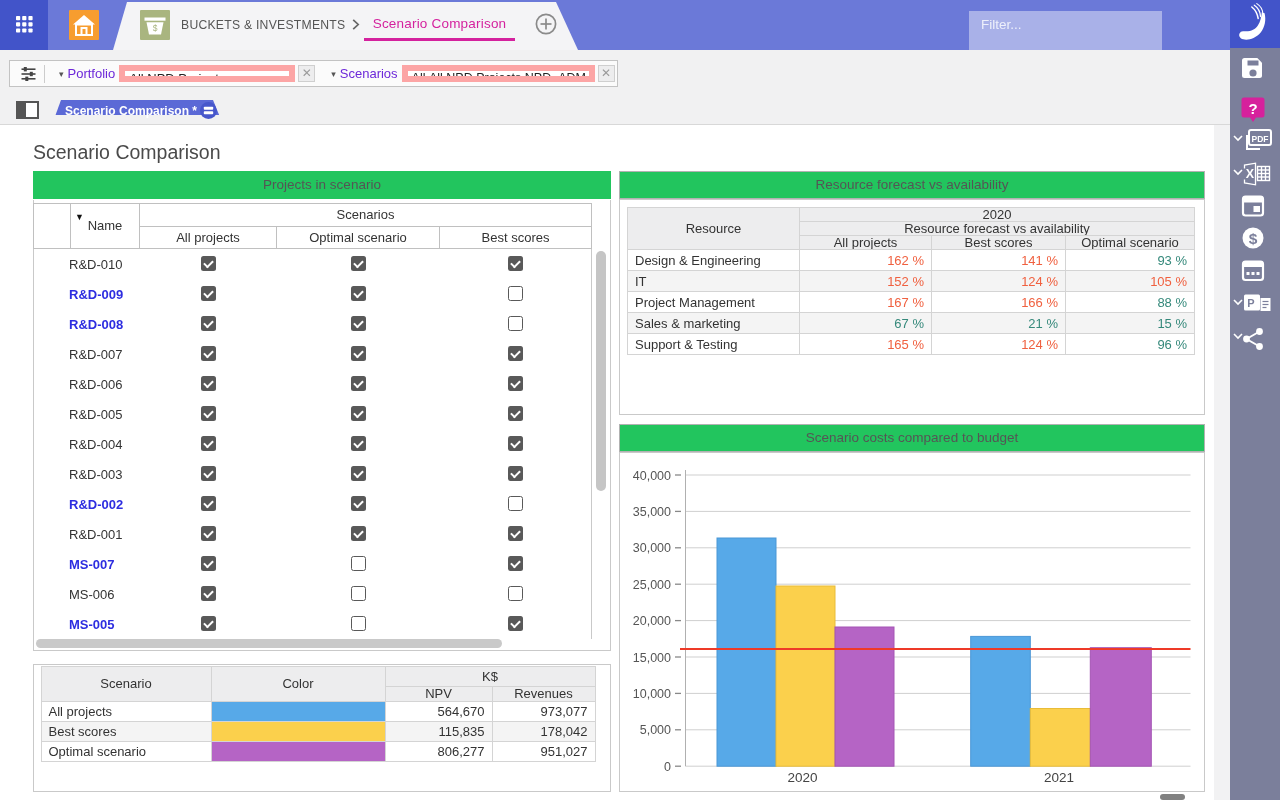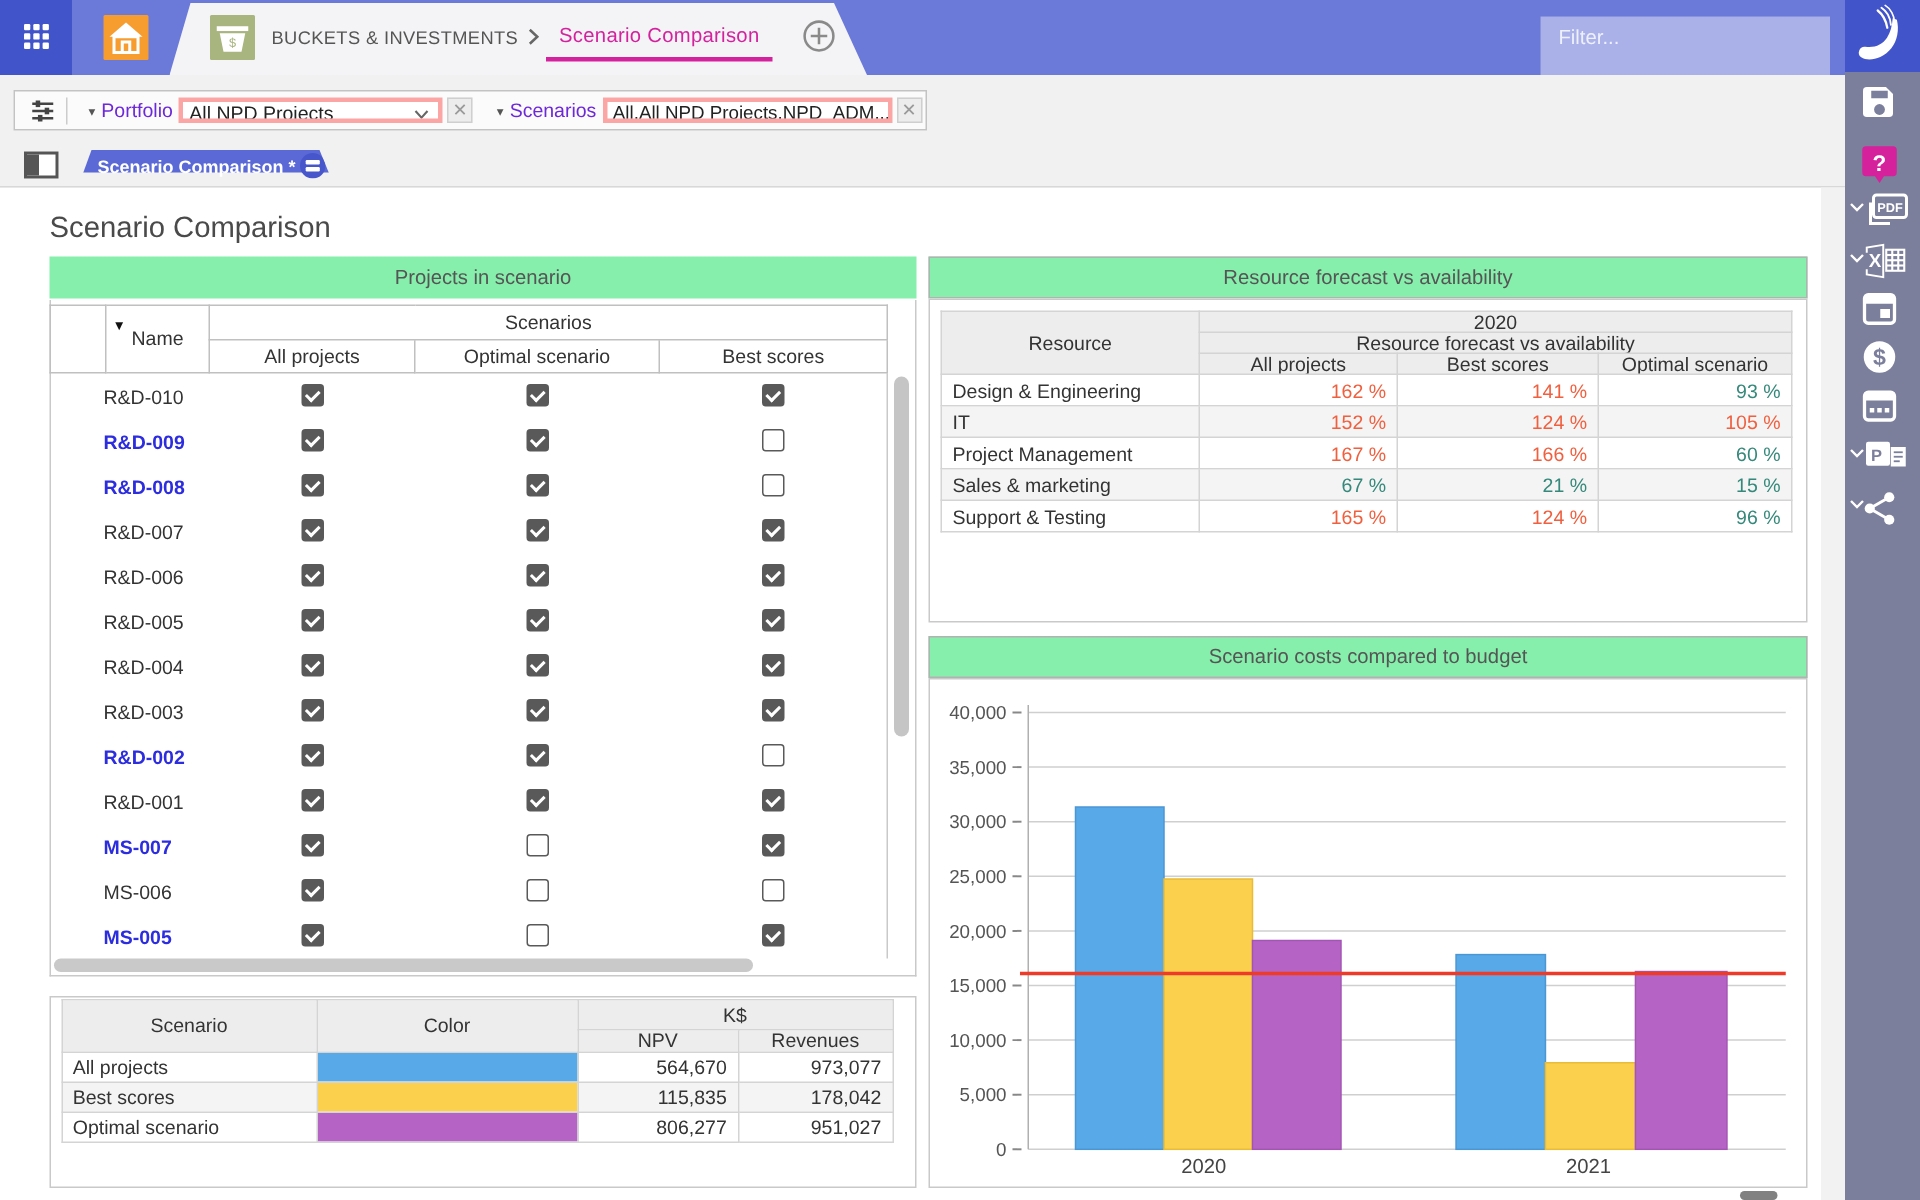--- a/index.html
+++ b/index.html
@@ -9,38 +9,38 @@
 #topbar { position:absolute; left:0; top:0; width:1230px; height:50px; background:#6b79d8; }
 #launcher { position:absolute; left:0; top:0; width:48px; height:50px; background:#4254c9; }
 #hometab { position:absolute; left:69px; top:10px; width:30px; height:30px; background:#f79d2f; border-radius:1px; }
 #whitetab { position:absolute; left:108px; top:2px; width:474px; height:48px; background:#f4f4f6;
   clip-path:polygon(19px 0, 448px 0, 470px 48px, 5px 48px); }
 #buckicon { position:absolute; left:140px; top:10px; width:30px; height:30px; background:#a9b57f; border-radius:1px; }
 #crumb1 { position:absolute; left:181px; top:0; height:50px; line-height:50px; font-size:12.2px; color:#555; letter-spacing:0.25px; }
 #crumb2 { position:absolute; left:364px; top:0; width:151px; height:50px; line-height:48px; text-align:center; font-size:13.5px; color:#d4229e; letter-spacing:0.2px; }
 #crumbline { position:absolute; left:364px; top:38px; width:151px; height:2.5px; background:#d4229e; }
 #plusbtn { position:absolute; left:535px; top:13px; }
-#filterbox { position:absolute; left:1027px; top:11px; width:193px; height:40px; background:rgba(255,255,255,0.42); color:#eef0fb; line-height:27px; padding-left:12px; font-size:13.5px; }
+#filterbox { position:absolute; left:969px; top:11px; width:193px; height:40px; background:rgba(255,255,255,0.42); color:#eef0fb; line-height:27px; padding-left:12px; font-size:13.5px; }
 #logosq { position:absolute; left:1230px; top:0; width:50px; height:48px; background:#4254c9; }
 #sidebar { position:absolute; left:1230px; top:48px; width:50px; height:752px; background:#7b7f9b; }
 
 #strip { position:absolute; left:0; top:50px; width:1230px; height:75px; background:#f1f1f2; border-bottom:1px solid #d8d8d8; }
 #tbox { position:absolute; left:9px; top:10px; width:609px; height:27px; background:#fbfbfb; border:1px solid #c3c3c3; display:flex; align-items:center; }
 #tbox .sep { width:1px; height:18px; background:#ccc; margin:0 6px 0 8px; }
 #tbox .dd { font-size:9px; color:#555; margin:0 4px 0 8px; }
 #tbox .lbl { color:#6d28d9; font-size:13px; margin-right:4px; }
-#tbox .inp { white-space:nowrap; overflow:hidden; height:17px; background:#fff; border:3px solid #fca5a5; line-height:15px; padding:0 4px; color:#222; font-size:13px; position:relative; }
+#tbox .inp { white-space:nowrap; overflow:hidden; height:17px; background:#fff; border:6px solid #fca5a5; line-height:15px; padding:0 4px; color:#222; font-size:13px; position:relative; }
 #tbox .xbtn { width:17px; height:17px; background:#ededee; border:1px solid #cfcfcf; color:#9a9a9a; text-align:center; line-height:15px; font-size:12px; margin-left:3px; }
 #toggleicon { position:absolute; left:15.5px; top:101px; width:23px; height:18px; border:2.5px solid #555; background:#fff; }
 #toggleicon div { width:8.5px; height:100%; background:#555; }
 #viewtab { position:absolute; left:53px; top:100px; width:169px; height:15px; background:#5b69d6;
   clip-path:polygon(8px 0, 160px 0, 169px 22px, 0 22px); color:#fff; font-weight:bold; font-size:12px; text-align:center; line-height:22px; padding-left:7px; }
 
 #pgtitle { position:absolute; left:33px; top:141px; font-size:19.5px; color:#4a4a4a; }
-.phead { position:absolute; height:28px; background:#86efac; color:#555; font-size:13.5px; text-align:center; line-height:28px; }
+.phead { position:absolute; height:28px; background:#22c55e; color:#555; font-size:13.5px; text-align:center; line-height:28px; }
 .pbody { position:absolute; background:#fff; border:1px solid #c9c9c9; }
 #rstrip { position:absolute; left:1214px; top:125px; width:16px; height:675px; background:#f2f2f3; }
 #pgscroll { position:absolute; left:1160px; top:794px; width:25px; height:6px; background:#818181; border-radius:3px; }
 
 table td { overflow:hidden; white-space:nowrap; }
 #ltable td { border:1px solid #c0c0c0; text-align:center; }
 #ltable tr.h td { height:23px; }
 #ltable tr.h2 td { height:22px; }
 #btable td, #rtable td { border:1px solid #d4d4d4; }
 #btable tr.h td, #rtable tr.h td { background:#ededee; text-align:center; color:#333; padding:0; line-height:13px; }
@@ -387,21 +387,21 @@
 <tr class="d alt">
         <td>IT</td>
         <td class="num ov">152 %</td>
         <td class="num ov">124 %</td>
         <td class="num ov">105 %</td>
       </tr>
 <tr class="d">
         <td>Project Management</td>
         <td class="num ov">167 %</td>
         <td class="num ov">166 %</td>
-        <td class="num ok">60 %</td>
+        <td class="num ok">88 %</td>
       </tr>
 <tr class="d alt">
         <td>Sales &amp; marketing</td>
         <td class="num ok">67 %</td>
         <td class="num ok">21 %</td>
         <td class="num ok">15 %</td>
       </tr>
 <tr class="d">
         <td>Support &amp; Testing</td>
         <td class="num ov">165 %</td>

